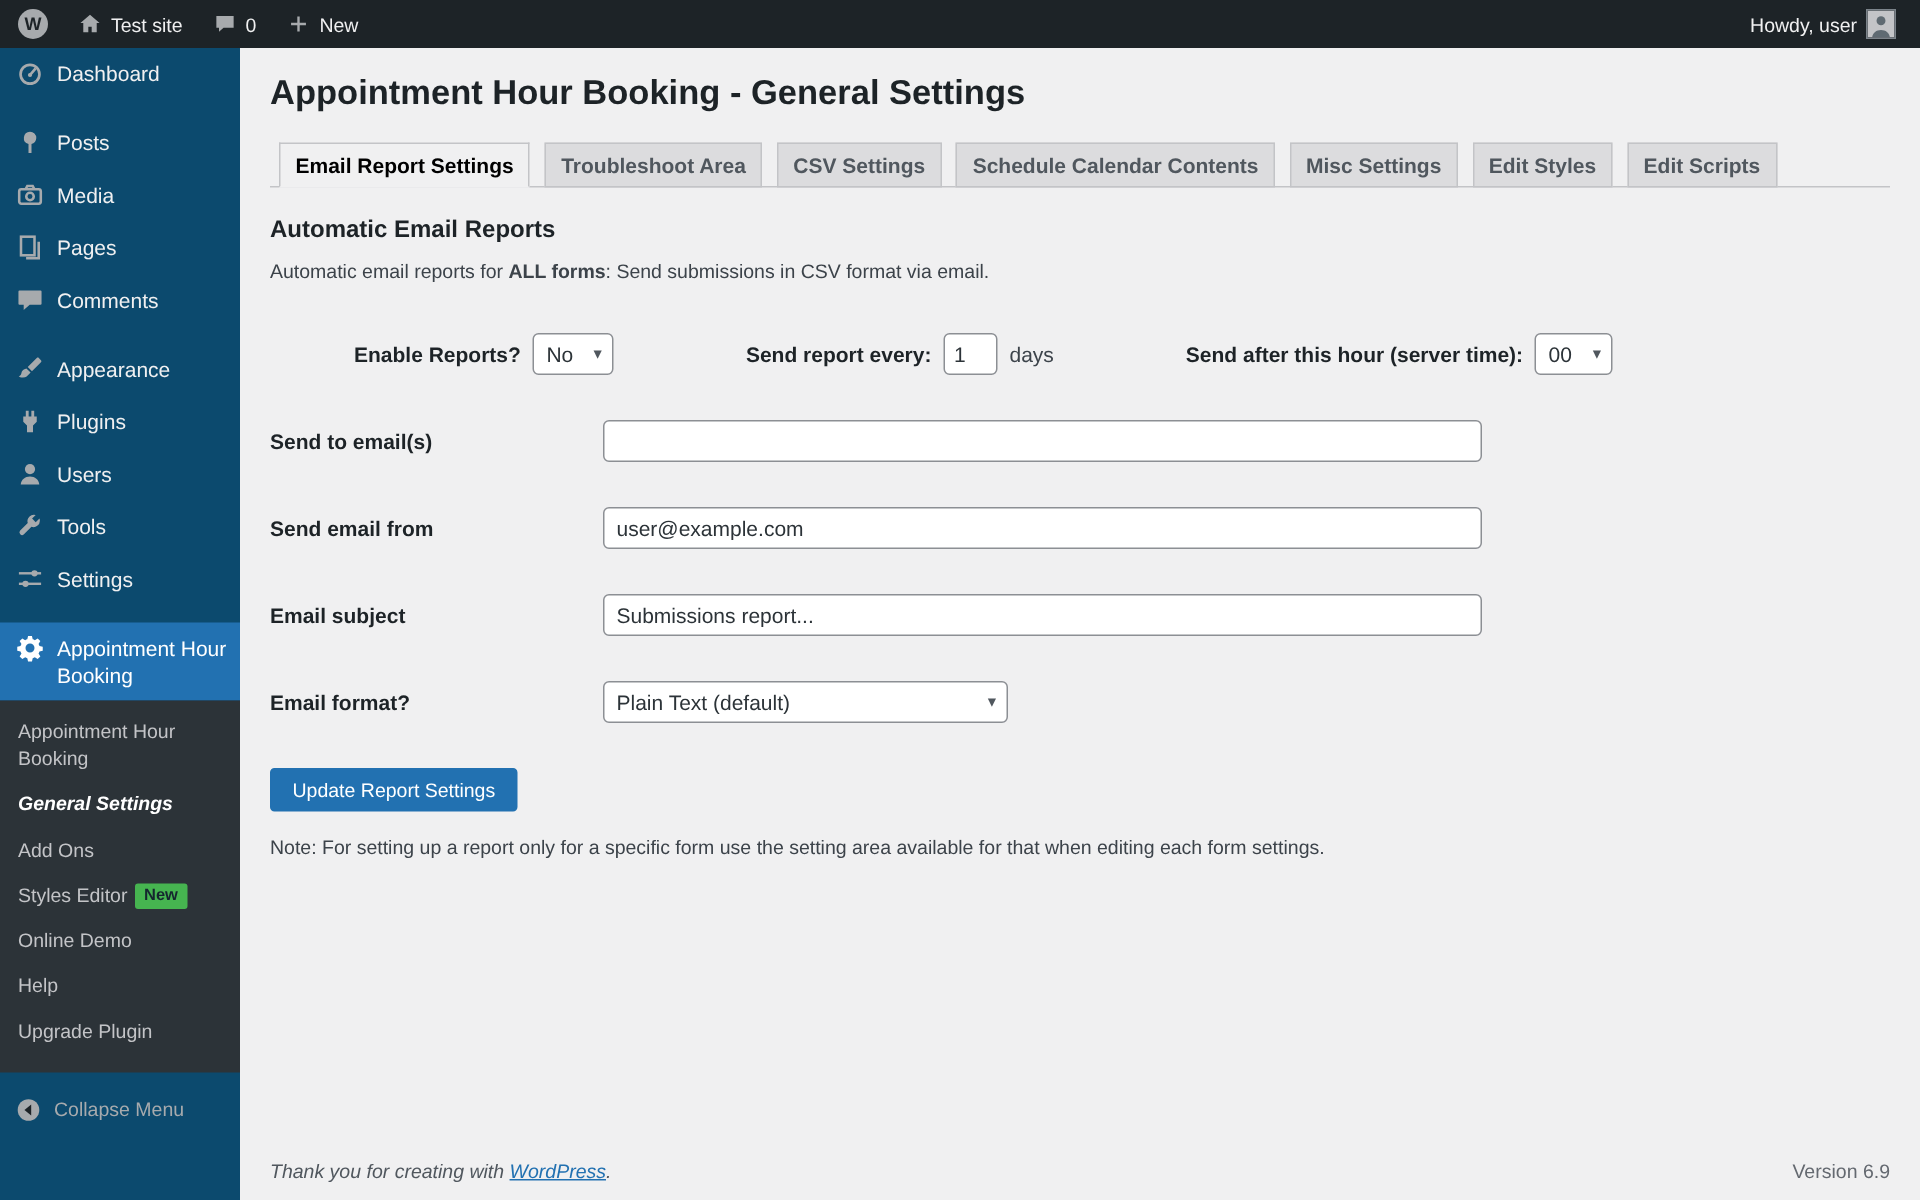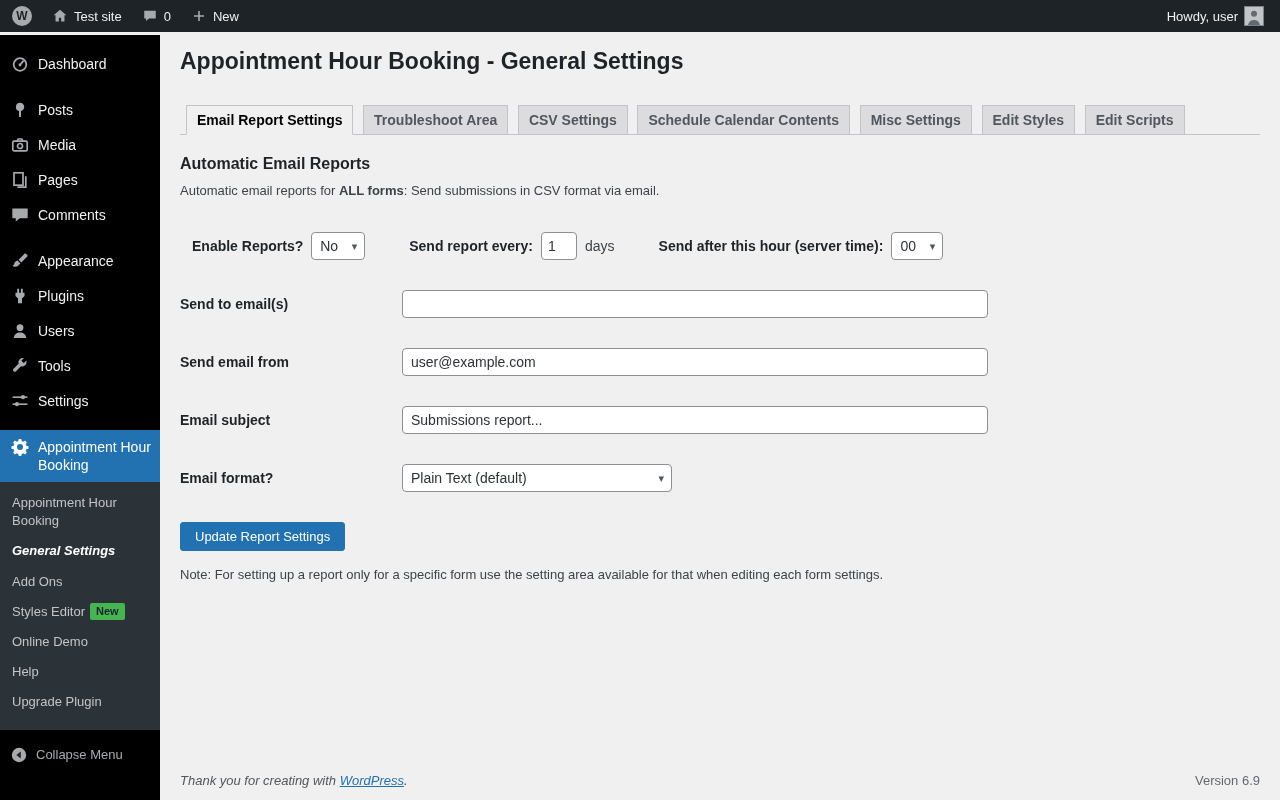--- a/index.html
+++ b/index.html
@@ -26,22 +26,22 @@
   .wp-logo {
     width:20px; height:20px; border-radius:50%;
     background:#a7aaad; color:#1d2327;
     display:flex; align-items:center; justify-content:center;
     font-weight:700; font-size:12px;
   }
   .avatar { line-height:0; border:1px solid #7b838a; }
 
   
   .sidebar {
-    position:fixed; top:35px; left:0; bottom:0; width:160px;
-    background:#000000; color:#f0f0f1; font-size:14px;
+    position:fixed; top:20px; left:0; bottom:0; width:160px;
+    background:#0c4a6e; color:#f0f0f1; font-size:14px;
     padding-top:12px;
   }
   .menu-item {
     display:flex; align-items:flex-start; gap:8px;
     padding:8px 8px 8px 10px; line-height:18px; cursor:pointer; color:#f0f0f1;
   }
   .menu-item .dashicon { flex:0 0 20px; color:#a7aaad; margin-top:-1px; }
   .menu-item.active { background:#2271b1; color:#fff; }
   .menu-item.active .dashicon { color:#fff; }
   .menu-sep { height:11px; }
@@ -62,36 +62,36 @@
     color:#a7aaad; font-size:13px; cursor:pointer;
   }
 
   
   .content {
     margin-left:160px; margin-top:32px; height:768px;
     display:flex; flex-direction:column;
     padding:12px 20px 12px;
   }
   .page-title { font-size:23px; font-weight:700; color:#1d2327; padding:4px 0 6px; }
-  .nav-tabs { border-bottom:1px solid #c3c4c7; margin-top:24px; padding-left:6px; white-space:nowrap; }
+  .nav-tabs { border-bottom:1px solid #c3c4c7; margin-top:14px; padding-left:6px; white-space:nowrap; }
   .nav-tab {
     display:inline-block; border:1px solid #c3c4c7; background:#dcdcde;
     color:#50575e; font-size:14px; font-weight:600; text-decoration:none;
     padding:6px 10px; margin:0 6px -1px 0; cursor:pointer;
   }
   .nav-tab.active { background:#f0f0f1; color:#000; border-bottom-color:#f0f0f1; }
 
   .section-title { font-size:16px; font-weight:700; margin:20px 0 10px; color:#1d2327; }
   .intro { font-size:13px; color:#3c434a; margin-bottom:8px; }
 
   .inline-row {
     display:flex; align-items:center; padding-left:12px;
     margin:26px 0 30px; font-size:14px;
   }
-  .inline-group { display:flex; align-items:center; gap:8px; margin-right:44px; }
+  .inline-group { display:flex; align-items:center; gap:8px; margin-right:44px;margin-left:44px; }
   .inline-group:last-child { margin-right:0; }
   .inline-label { font-weight:700; color:#1d2327; }
   .suffix-text { color:#3c434a; }
 
   .form-row { display:flex; align-items:center; margin-bottom:30px; }
   .form-row.top { align-items:flex-start; }
   .form-label { width:222px; font-size:14px; font-weight:700; color:#1d2327; line-height:18px; }
 
   .text-input, .num-input, select, .email-textarea {
     border:1px solid #8c8f94; border-radius:4px; background:#fff;

